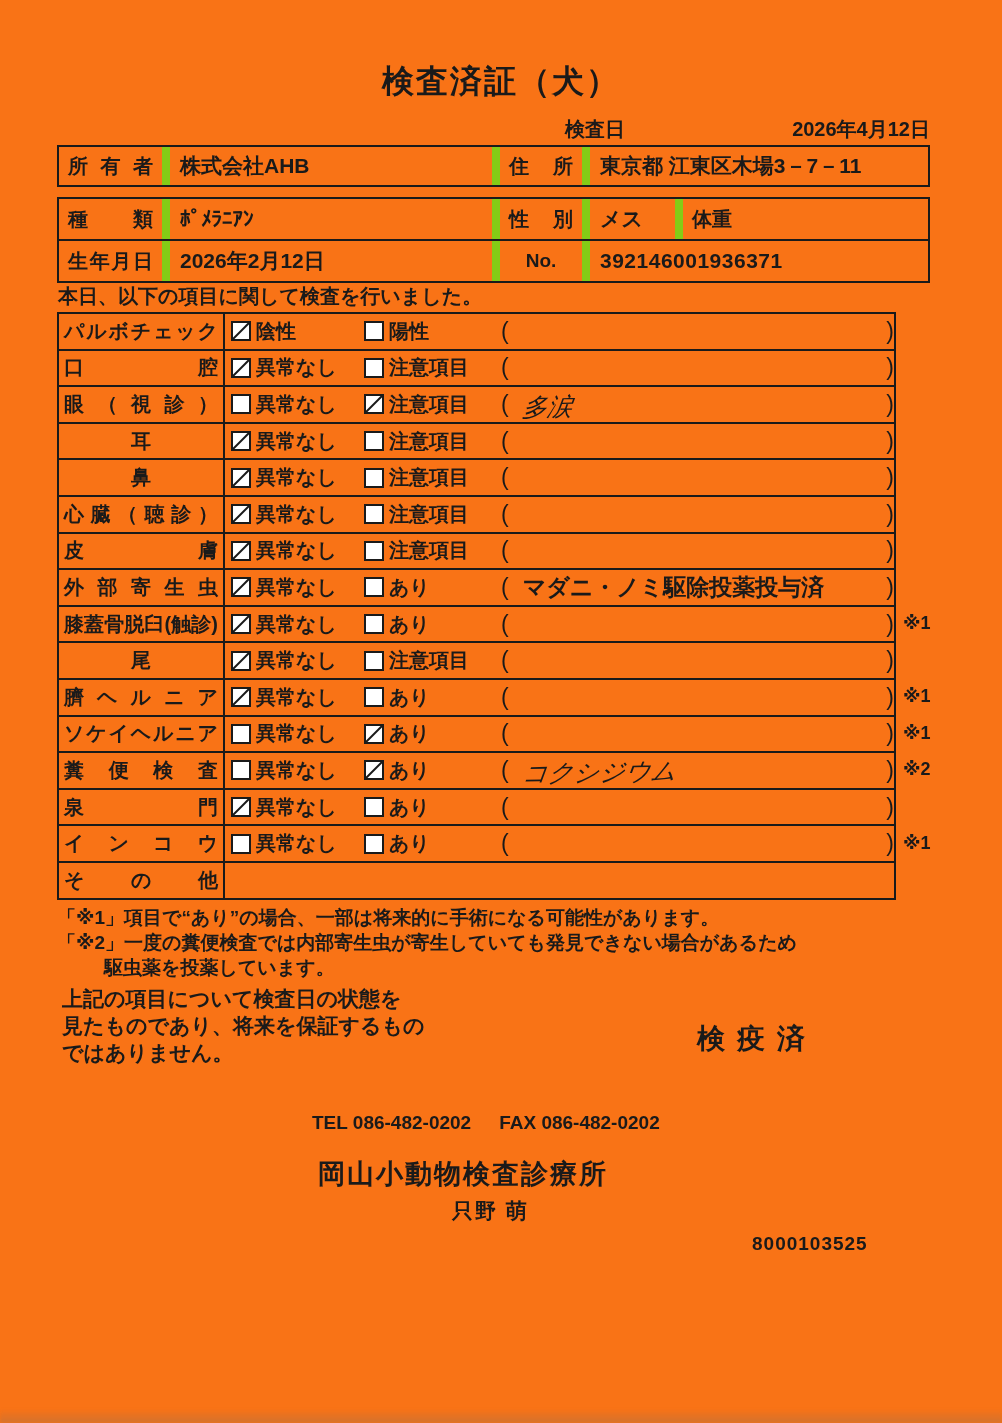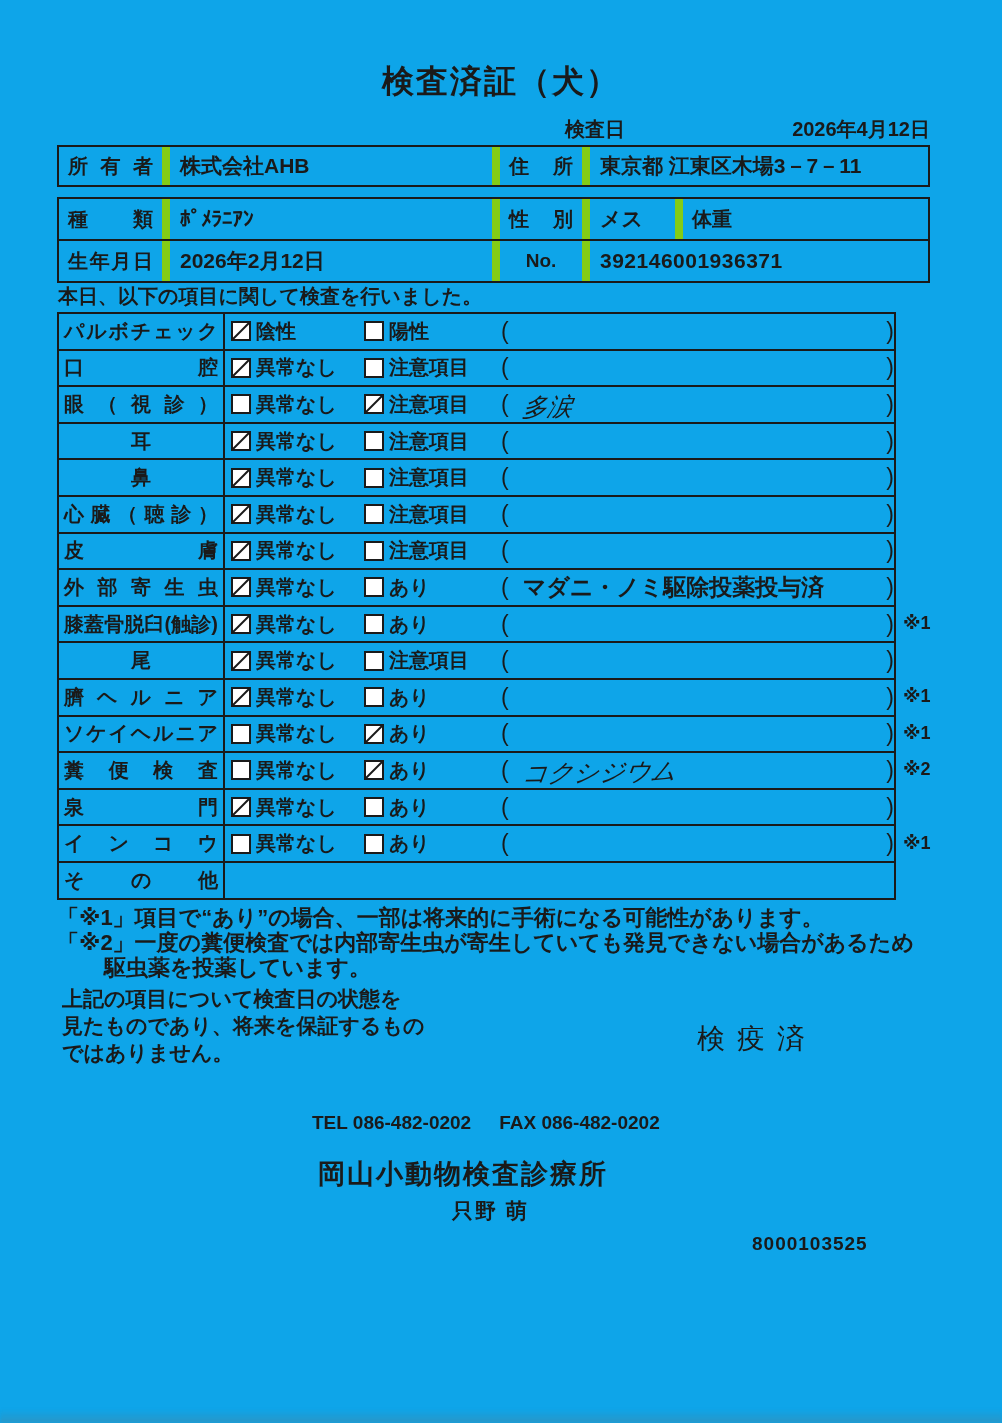--- a/index.html
+++ b/index.html
@@ -1,17 +1,17 @@
 <!DOCTYPE html>
 <html lang="ja"><head>
 <meta charset="utf-8">
 <style>
   html,body{margin:0;padding:0;background:#e8e8e8;}
   .page{
-    position:relative;width:1002px;height:1423px;background:#0ea5e9;overflow:hidden;
+    position:relative;width:1002px;height:1423px;background:#f97316;overflow:hidden;
     font-family:"Liberation Sans","DejaVu Sans",sans-serif;color:#1a1a1a;margin:0 auto;
   }
   .title{position:absolute;top:60px;left:0;width:100%;text-align:center;
     font-size:32px;font-weight:700;letter-spacing:2px;}
   .exam-date{position:absolute;top:116px;left:565px;width:365px;display:flex;
     justify-content:space-between;font-size:20px;font-weight:600;}
 
   
   .t1,.t2{position:absolute;left:57px;width:873px;border:2px solid #1a1a1a;box-sizing:border-box;}
   .t1{top:145px;height:42px;display:grid;grid-template-columns:103px 330px 90px 1fr;}
@@ -49,24 +49,24 @@
   .checkbox.checked::after{content:'';position:absolute;left:50%;top:-4px;bottom:-4px;width:2px;
     margin-left:-1px;background:#1a1a1a;transform:rotate(45deg);}
   .row-note{flex:1;display:flex;align-items:center;min-width:0;}
   .paren{font-size:23px;font-weight:500;}
   .note-text{flex:1;padding-left:14px;font-size:23px;font-weight:700;white-space:nowrap;overflow:hidden;}
   .note-text.handwritten{font-size:25px;font-weight:500;font-style:italic;transform:skewX(-8deg) rotate(-1deg);
     font-family:"DejaVu Serif","Liberation Serif",serif;}
   .row-mark{flex:0 0 42px;display:flex;align-items:center;padding-left:7px;font-size:18px;font-weight:700;}
 
   
-  .notes{position:absolute;top:905px;left:57px;font-size:22px;font-weight:600;line-height:25px;}
+  .notes{position:absolute;top:905px;left:57px;font-size:19px;font-weight:600;line-height:25px;}
   .notes .indent{padding-left:47px;}
   .disclaimer{position:absolute;top:985px;left:62px;font-size:21px;font-weight:700;line-height:27px;}
-  .quarantine{position:absolute;top:1020px;left:697px;font-size:28px;font-weight:400;letter-spacing:12px;white-space:nowrap;}
+  .quarantine{position:absolute;top:1020px;left:697px;font-size:28px;font-weight:700;letter-spacing:12px;white-space:nowrap;}
   .addr{position:absolute;top:1071px;left:312px;font-size:19px;font-weight:600;display:flex;gap:45px;white-space:nowrap;}
   .tel{position:absolute;top:1112px;left:312px;font-size:19px;font-weight:600;display:flex;gap:28px;white-space:nowrap;}
   .clinic-name{position:absolute;top:1156px;left:318px;font-size:27px;font-weight:700;letter-spacing:2px;white-space:nowrap;}
   .vet-name{position:absolute;top:1197px;left:452px;font-size:21px;font-weight:600;letter-spacing:2px;white-space:nowrap;}
   .serial{position:absolute;top:1233px;left:752px;font-size:19px;font-weight:600;letter-spacing:1px;}
   .smudge{position:absolute;left:0;bottom:0;width:100%;height:14px;
     background:linear-gradient(to bottom,rgba(255,255,255,0),rgba(110,110,110,0.28));filter:blur(1.5px);}
 </style>
 </head>
 <body>

